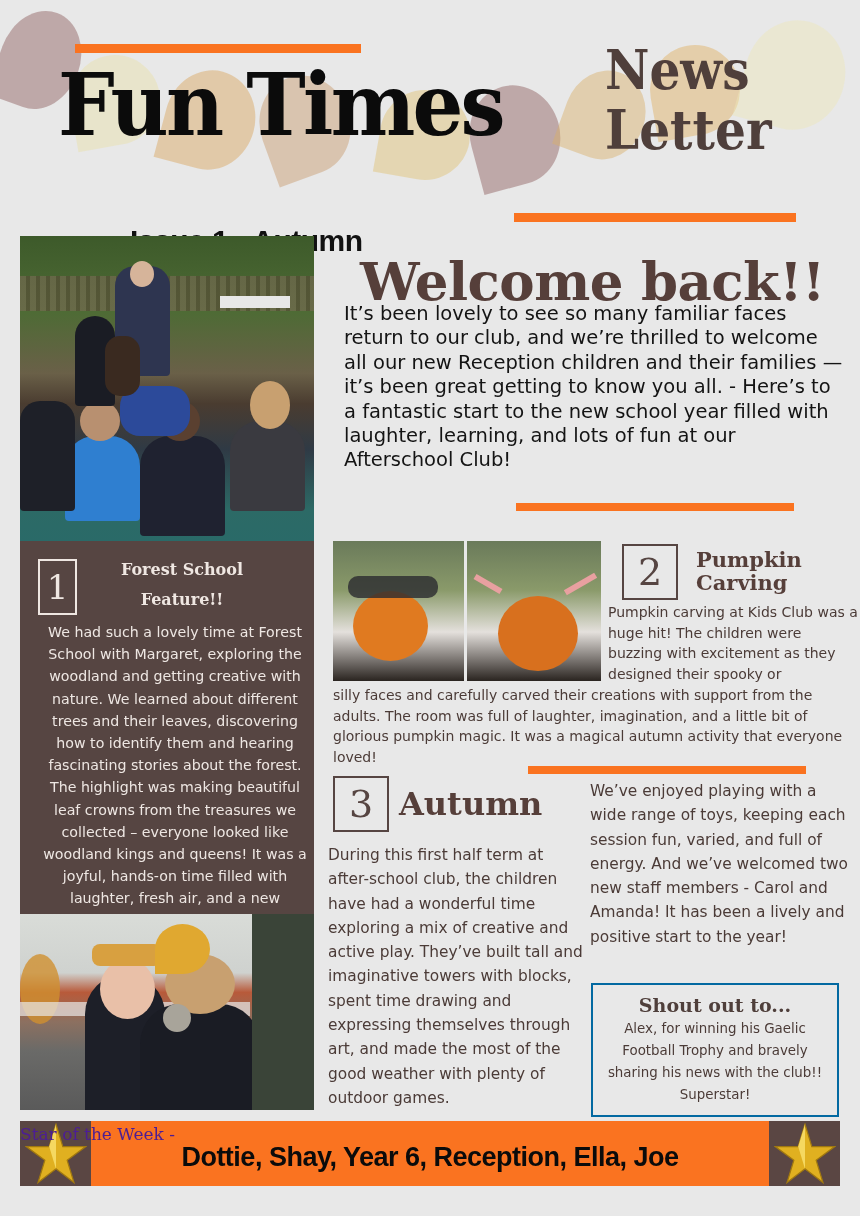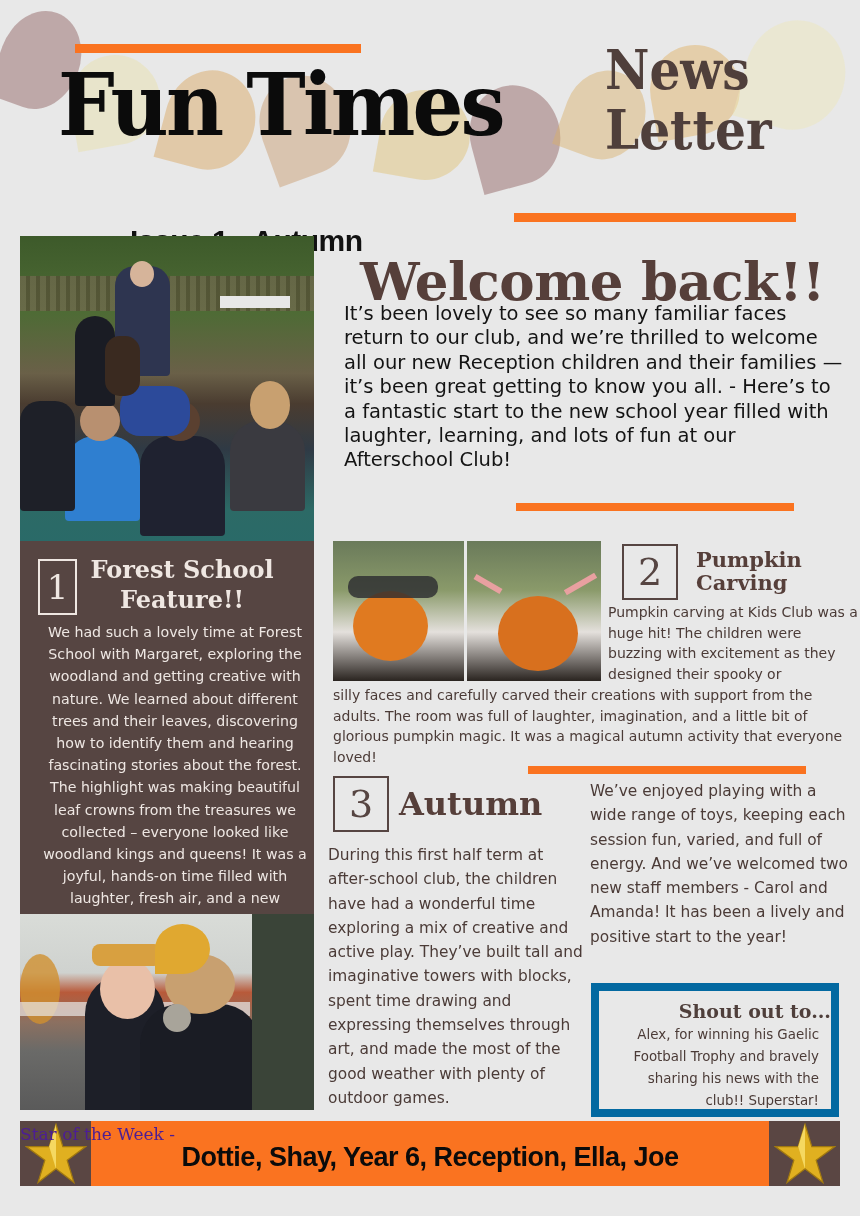--- a/index.html
+++ b/index.html
@@ -18,33 +18,33 @@
   #issue { left: 130px; top: 176px; font-size: 30px; font-weight: bold; color: #111; letter-spacing: -0.5px; margin-top: 48px; }
   #newsletter { left: 605px; top: 40px; font-size: 54px; font-weight: bold; color: #4f3f3b; line-height: 60px; transform: scaleX(0.9); transform-origin: left; }
 
   .photo { position: absolute; overflow: hidden; }
 
   #welcome-title { left: 360px; top: 250px; font-size: 53px; font-weight: bold; color: #563f3a; letter-spacing: -0.5px; }
   #welcome-body { left: 344px; top: 302px; width: 500px; font-size: 19.5px; line-height: 24.4px; color: #141414; }
 
   #forest-box { left: 20px; top: 541px; width: 294px; height: 373px; background: #564542; }
   .num-box { position: absolute; border: 2px solid; display: flex; align-items: center; justify-content: center; font-family: "DejaVu Serif", serif; }
-  #forest-title { position: absolute; left: 62px; top: 14px; width: 200px; text-align: center; font-size: 24px; font-weight: bold; color: #efe7e2; line-height: 30px; }
+  #forest-title { position: absolute; left: 62px; top: 14px; width: 200px; text-align: center; font-size: 16px; font-weight: bold; color: #efe7e2; line-height: 30px; }
   #forest-body { position: absolute; left: 0; top: 80px; width: 294px; text-align: center; font-size: 14.2px; line-height: 22.2px; color: #eee7e3; padding-left: 16px; }
 
   #pumpkin-title { left: 696px; top: 548px; font-size: 21px; font-weight: bold; color: #563f3a; line-height: 23px; }
   #pumpkin-body-a { left: 608px; top: 602px; width: 250px; font-size: 14px; line-height: 20.7px; color: #4b3b37; }
   #pumpkin-body-b { left: 333px; top: 685px; width: 520px; font-size: 14px; line-height: 20.7px; color: #4b3b37; }
 
   #autumn-title { left: 399px; top: 785px; font-size: 32px; font-weight: bold; color: #563f3a; }
   #autumn-body { left: 328px; top: 843px; width: 260px; font-size: 15.4px; line-height: 24.3px; color: #4b3b37; }
 
   #right-body { left: 590px; top: 779px; width: 262px; font-size: 15.4px; line-height: 24.3px; color: #4b3b37; }
 
-  #shout-box { left: 591px; top: 983px; width: 248px; height: 134px; border: 8px solid #0369a1; text-align: right; }
+  #shout-box { left: 591px; top: 983px; width: 248px; height: 134px; border: 2px solid #0369a1; text-align: center; }
   #shout-title { margin-top: 9px; font-size: 19px; font-weight: bold; color: #4f3f3b; }
   #shout-body { margin-top: 2px; font-size: 13.4px; line-height: 22px; color: #4b3b37; padding: 0 12px; }
 
   #star-banner { left: 20px; top: 1121px; width: 820px; height: 65px; background: #fa7320; }
   .star-cell { position: absolute; top: 0; width: 71px; height: 65px; background: #5a4643; display: flex; align-items: center; justify-content: center; }
   #star-label { position: absolute; left: 0; width: 820px; top: 3px; text-align: left; font-size: 17px; color: #4c1d95; }
   #star-names { position: absolute; left: 0; width: 820px; top: 21px; text-align: center; font-size: 27px; font-weight: bold; color: #0b0b0b; letter-spacing: -0.5px; }
 </style>
 </head>
 <body>

